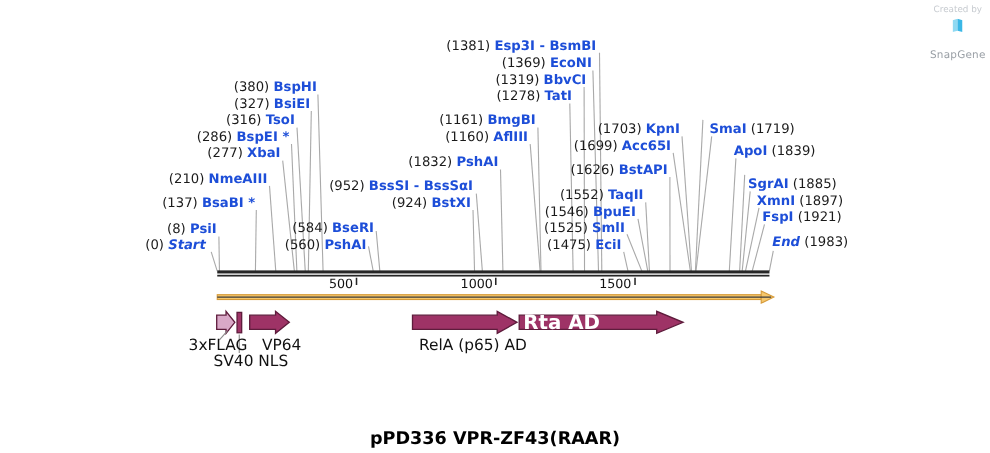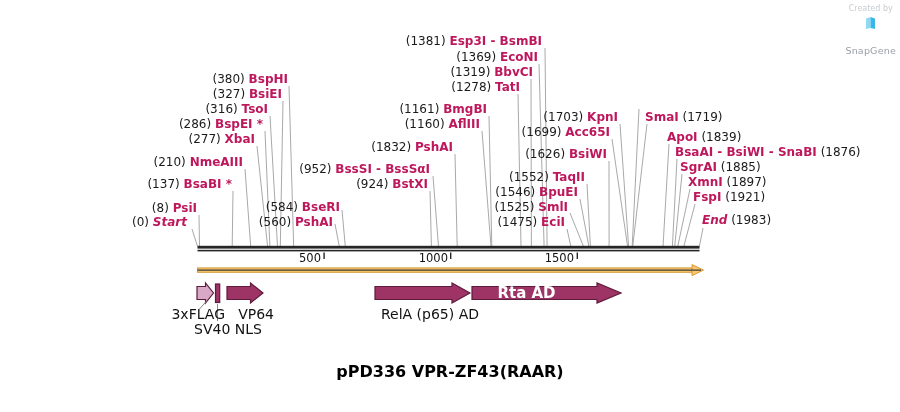--- a/index.html
+++ b/index.html
@@ -3,27 +3,27 @@
 <meta charset="utf-8">
 <style>
   html,body { margin:0; padding:0; background:#fff; }
   #canvas {
     position:relative; width:900px; height:412px; overflow:hidden;
     background:#fff; font-family:"DejaVu Sans","Liberation Sans",sans-serif;
   }
   svg.layer { position:absolute; left:0; top:0; }
   .site { position:absolute; font-size:12px; line-height:13px; white-space:nowrap; color:#111; }
   .site .pos { font-weight:normal; color:#1a1a1a; }
-  .site .nm  { font-weight:bold; color:#be185d; }
+  .site .nm  { font-weight:bold; color:#1d4ed8; }
   .site.se .nm { font-style:italic; }
   .tick-num { position:absolute; font-size:11.5px; line-height:12px; color:#111; }
   .feat-label { position:absolute; font-size:14px; line-height:13px; color:#111; text-align:right; white-space:nowrap; }
-  .rta-text { position:absolute; left:464px; top:286px; width:125px; text-align:center;
-              color:#fff; font-weight:bold; font-size:15px; line-height:15px; }
-  .title { position:absolute; left:0; width:900px; top:362px; text-align:center;
+  .rta-text { position:absolute; left:448px; top:286px; width:125px; text-align:center;
+              color:#fff; font-weight:bold; font-size:18px; line-height:15px; }
+  .title { position:absolute; left:0; width:900px; top:389px; text-align:center;
            font-weight:bold; font-size:16px; color:#000; }
   .subtitle { position:absolute; left:0; width:900px; top:390px; text-align:center;
               font-size:12px; color:#222; }
   .watermark { position:absolute; top:4px; right:4px; display:flex; align-items:center; gap:4px;flex-direction:column; }
   .wm-created { font-size:8px; color:#c7cbd0; }
   .wm-brand { font-size:9.5px; color:#999fa5; letter-spacing:0.2px;margin-top:12px; }
 </style>
 </head>
 <body>
 
@@ -129,27 +129,26 @@
   <div class="site" style="right:413px;top:103px"><span class="pos">(1161)</span> <span class="nm">BmgBI</span></div>
   <div class="site" style="right:380px;top:81px"><span class="pos">(1278)</span> <span class="nm">TatI</span></div>
   <div class="site" style="right:367px;top:66px"><span class="pos">(1319)</span> <span class="nm">BbvCI</span></div>
   <div class="site" style="right:362px;top:51px"><span class="pos">(1369)</span> <span class="nm">EcoNI</span></div>
   <div class="site" style="right:358px;top:35px"><span class="pos">(1381)</span> <span class="nm">Esp3I - BsmBI</span></div>
 
   <div class="site" style="right:335px;top:216px"><span class="pos">(1475)</span> <span class="nm">EciI</span></div>
   <div class="site" style="right:332px;top:201px"><span class="pos">(1525)</span> <span class="nm">SmlI</span></div>
   <div class="site" style="right:322px;top:186px"><span class="pos">(1546)</span> <span class="nm">BpuEI</span></div>
   <div class="site" style="right:315px;top:171px"><span class="pos">(1552)</span> <span class="nm">TaqII</span></div>
-  <div class="site" style="right:293px;top:148px"><span class="pos">(1626)</span> <span class="nm">BsiWI</span></div>
+  <div class="site" style="right:293px;top:148px"><span class="pos">(1626)</span> <span class="nm">BstAPI</span></div>
   <div class="site" style="right:290px;top:126px"><span class="pos">(1699)</span> <span class="nm">Acc65I</span></div>
   <div class="site" style="right:282px;top:111px"><span class="pos">(1703)</span> <span class="nm">KpnI</span></div>
 
   <div class="site" style="left:645px;top:111px"><span class="nm">SmaI</span> <span class="pos">(1719)</span></div>
   <div class="site" style="left:667px;top:131px"><span class="nm">ApoI</span> <span class="pos">(1839)</span></div>
-  <div class="site" style="left:675px;top:146px"><span class="nm">BsaAI - BsiWI - SnaBI</span> <span class="pos">(1876)</span></div>
   <div class="site" style="left:680px;top:161px"><span class="nm">SgrAI</span> <span class="pos">(1885)</span></div>
   <div class="site" style="left:688px;top:176px"><span class="nm">XmnI</span> <span class="pos">(1897)</span></div>
   <div class="site" style="left:693px;top:191px"><span class="nm">FspI</span> <span class="pos">(1921)</span></div>
   <div class="site se" style="left:702px;top:214px"><span class="nm">End</span> <span class="pos">(1983)</span></div>
 
   <div class="tick-num" style="right:579px;top:252px">500</div>
   <div class="tick-num" style="right:452px;top:252px">1000</div>
   <div class="tick-num" style="right:326px;top:252px">1500</div>
 
   <div class="rta-text">Rta AD</div>

